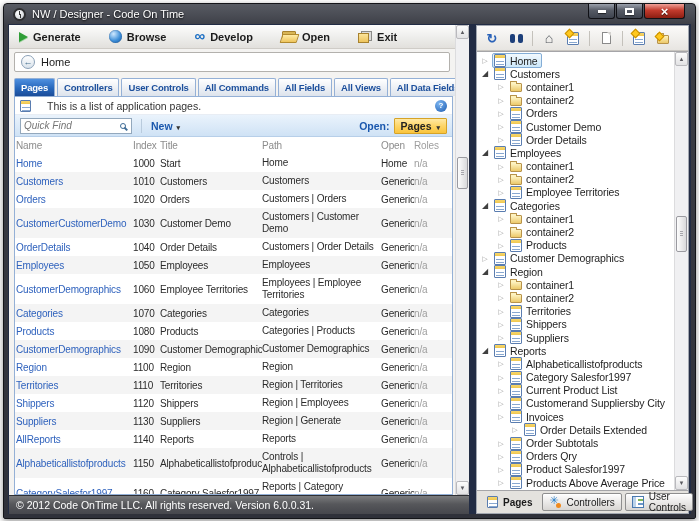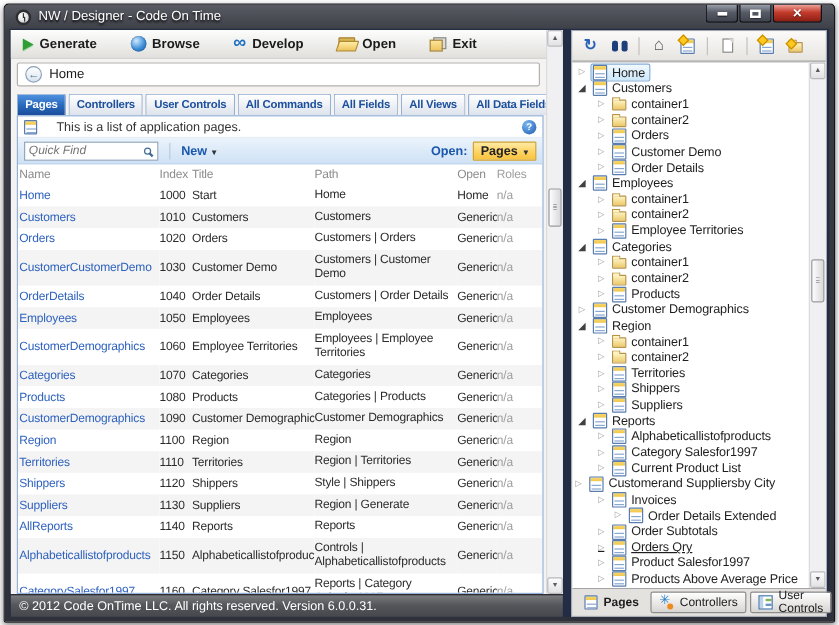--- a/index.html
+++ b/index.html
@@ -359,21 +359,21 @@
     <td class="c-index">1110</td>
     <td class="c-title">Territories</td>
     <td class="c-path">Region | Territories</td>
     <td class="c-style">Generic</td>
     <td class="c-roles">n/a</td>
   </tr>
                     <tr>
     <td class="c-name"><a>Shippers</a></td>
     <td class="c-index">1120</td>
     <td class="c-title">Shippers</td>
-    <td class="c-path">Style | Shippers</td>
+    <td class="c-path">Region | Employees</td>
     <td class="c-style">Generic</td>
     <td class="c-roles">n/a</td>
   </tr>
                     <tr class="alt">
     <td class="c-name"><a>Suppliers</a></td>
     <td class="c-index">1130</td>
     <td class="c-title">Suppliers</td>
     <td class="c-path">Region | Generate</td>
     <td class="c-style">Generic</td>
     <td class="c-roles">n/a</td>
@@ -627,21 +627,21 @@
       <span class="node-label">Category Salesfor1997</span>
     </span>
   </div>
             <div class="tree-item" style="padding-left: 19px;">
     <span class="arrow">▷</span>
     <span class="node">
       <span class="node-ico pageform-ico"></span>
       <span class="node-label">Current Product List</span>
     </span>
   </div>
-            <div class="tree-item" style="">
+            <div class="tree-item" style="padding-left: 19px;">
     <span class="arrow">▷</span>
     <span class="node">
       <span class="node-ico pageform-ico"></span>
       <span class="node-label">Customerand Suppliersby City</span>
     </span>
   </div>
             <div class="tree-item" style="padding-left: 19px;">
     <span class="arrow">▷</span>
     <span class="node">
       <span class="node-ico pageform-ico"></span>
@@ -655,21 +655,21 @@
       <span class="node-label">Order Details Extended</span>
     </span>
   </div>
             <div class="tree-item" style="padding-left: 19px;">
     <span class="arrow">▷</span>
     <span class="node">
       <span class="node-ico pageform-ico"></span>
       <span class="node-label">Order Subtotals</span>
     </span>
   </div>
-            <div class="tree-item" style="padding-left: 19px; text-decoration: underline;">
+            <div class="tree-item" style="padding-left: 19px;">
     <span class="arrow">▷</span>
     <span class="node">
       <span class="node-ico pageform-ico"></span>
       <span class="node-label">Orders Qry</span>
     </span>
   </div>
             <div class="tree-item" style="padding-left: 19px;">
     <span class="arrow">▷</span>
     <span class="node">
       <span class="node-ico pageform-ico"></span>

